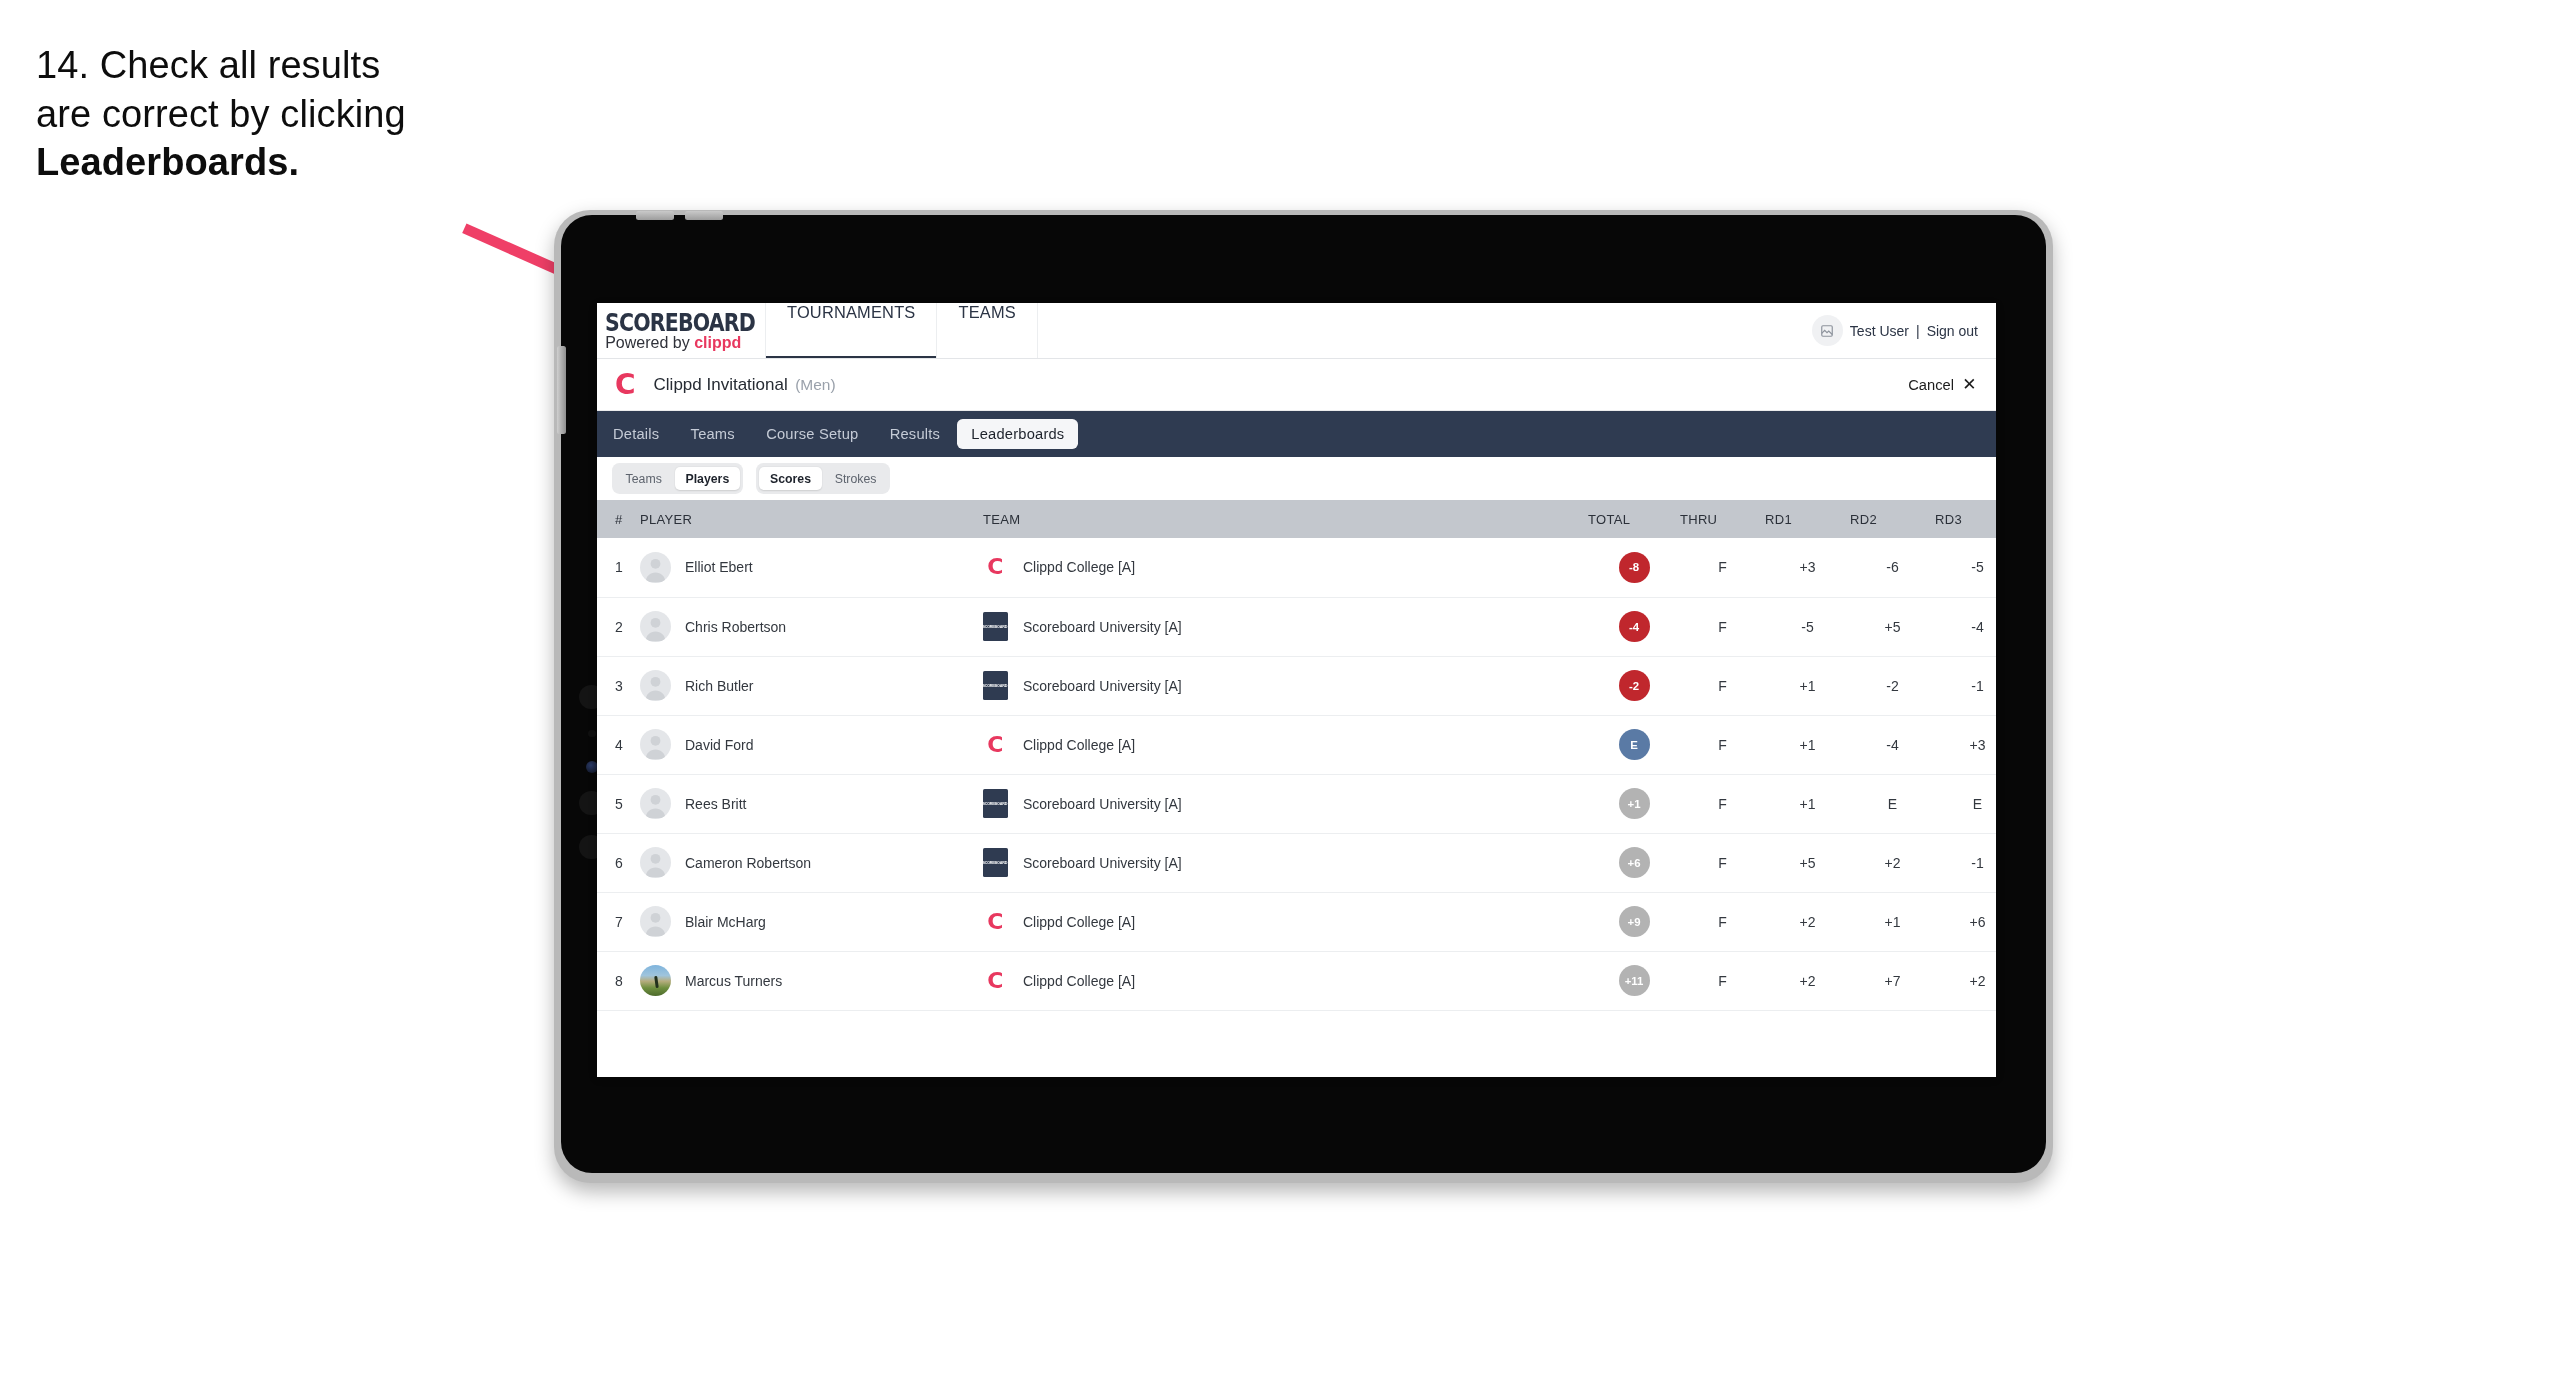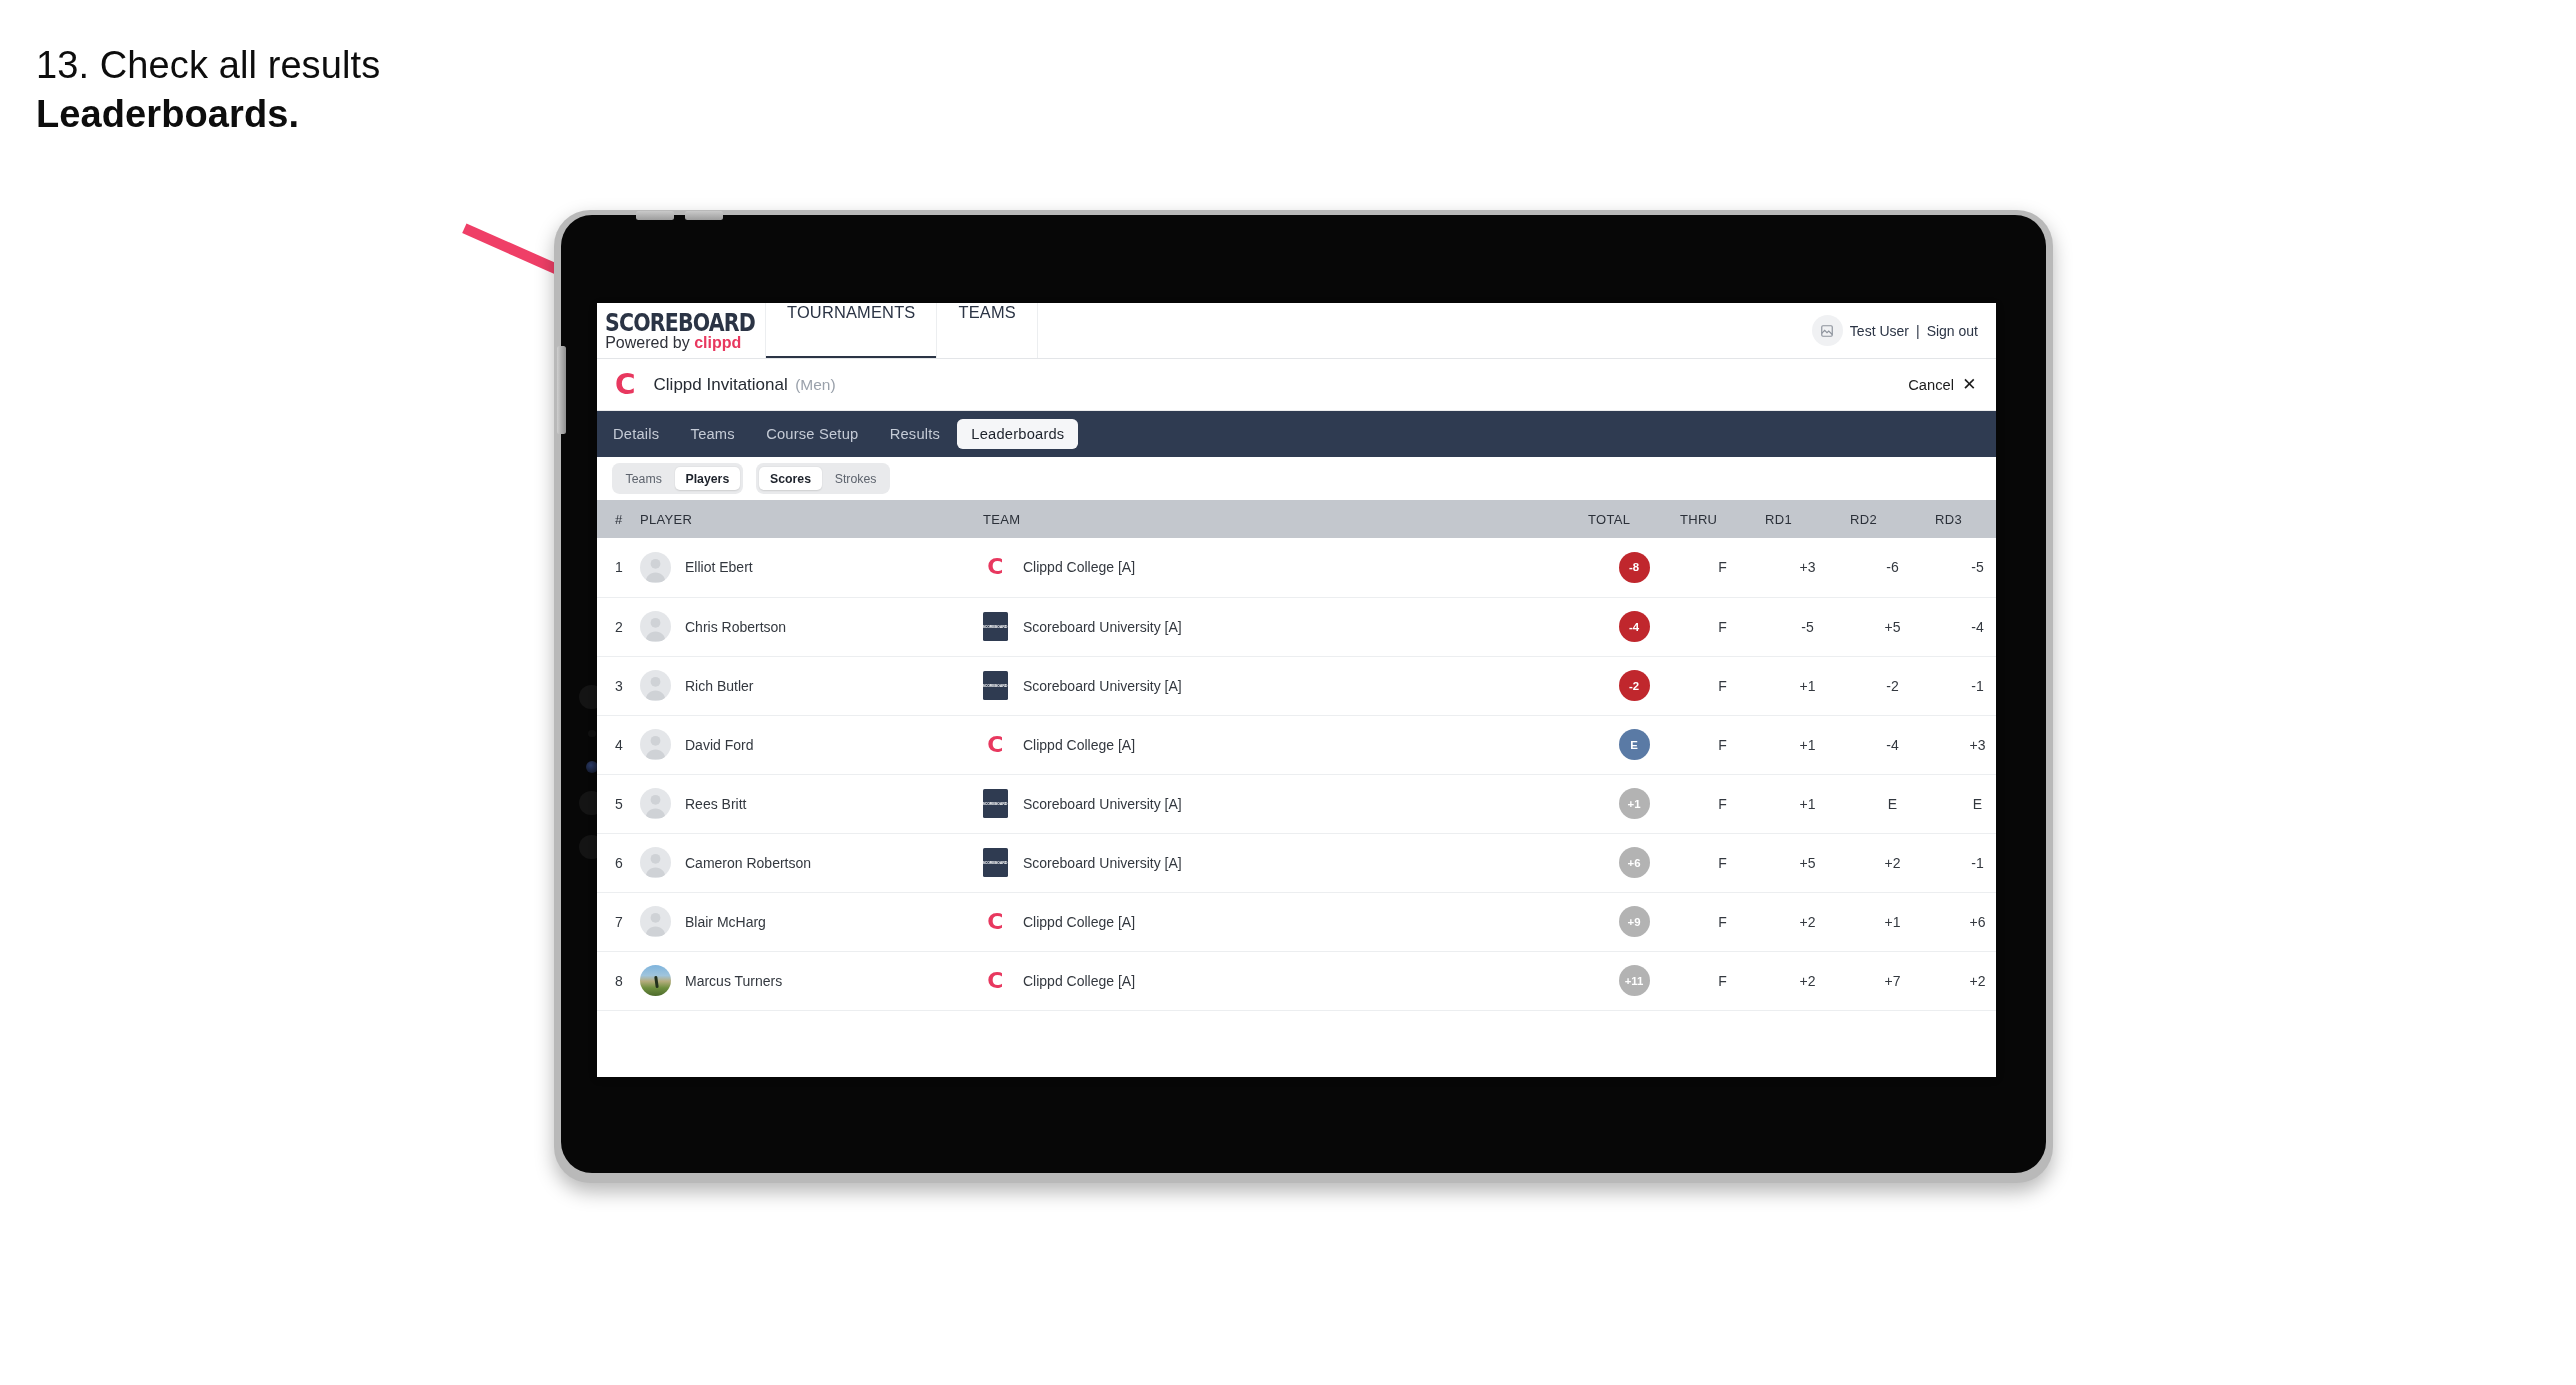--- a/index.html
+++ b/index.html
@@ -190,21 +190,22 @@
   .badge.under { background:#c0272d; }
   .badge.even  { background:#5a7aa5; }
   .badge.over  { background:#b3b3b3; }
 </style>
 </head>
 <body>
 
 <div id="stage">
 
   <div id="instruction">
-    <div>13. Check all results</div>
+    <div>14. Check all results</div>
+    <div>are correct by clicking</div>
     <div class="bold">Leaderboards.</div>
   </div>
 
   <svg id="arrow" viewBox="0 0 3151 1695">
     <line x1="568" y1="279" x2="1168" y2="545" stroke="#ef3f67" stroke-width="13"></line>
     <polygon points="1196,573 1110,556 1158,508" fill="#ef3f67"></polygon>
   </svg>
 
   <div id="tablet">
     <div id="tablet-inner">

